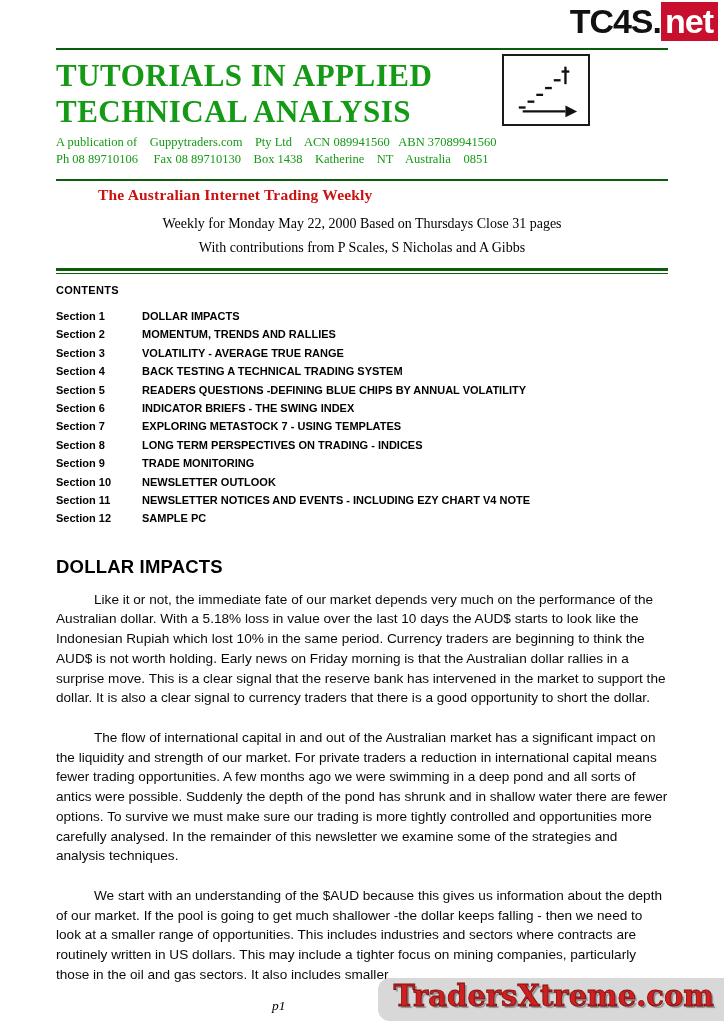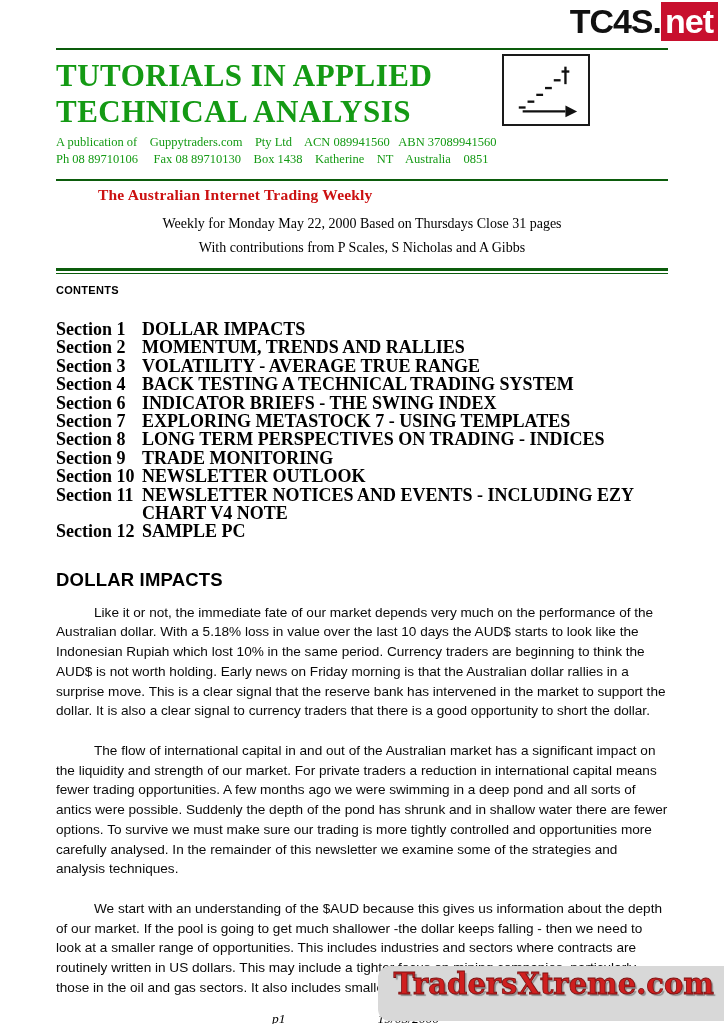--- a/index.html
+++ b/index.html
@@ -28,21 +28,21 @@
     display:flex; align-items:center; justify-content:center;
   }
 
   .tagline { color:#cc1111; font-weight:bold; font-size:15.5px; margin:5px 0 0 42px; letter-spacing:0.2px; }
 
   .issue { text-align:center; font-size:14px; margin-top:12px; }
   .issue-line2 { margin-top:8px; }
 
   
   .contents-heading { font-family:"Liberation Sans", sans-serif; font-weight:bold; font-size:11px; margin-top:10px; letter-spacing:0.3px; }
-  .toc { margin-top:24px; font-family:Liberation Serif, serif; font-weight:bold; font-size:18px; }
+  .toc { margin-top:11px; font-family:Liberation Sans, sans-serif; font-weight:bold; font-size:11px; }
   .toc-row { display:flex; line-height:18.4px; }
   .toc-sec { width:86px; flex:none; }
 
   
   .article-heading { font-family:"Liberation Sans", sans-serif; font-weight:bold; font-size:18.5px; margin-top:28px; letter-spacing:0.2px; }
   .para { font-family:"Liberation Sans", sans-serif; font-size:13.6px; line-height:1.45; color:#0a0a0a; text-indent:38px; }
   .para-1 { margin-top:12px; }
   .para-2, .para-3 { margin-top:20px; }
 
   .footer { display:flex; font-style:italic; font-size:13.5px; margin-top:14px; }
@@ -59,21 +59,21 @@
   .wm-top .badge { background:#c8102e; color:#fff; padding:0 5px 1px 4px; }
   .wm-mid {
     position:absolute; top:486px; left:50%; transform:translateX(-50%);
     font-family:"DejaVu Serif", serif; font-weight:bold; font-size:46px; letter-spacing:1px;
     color:#c9202c; -webkit-text-stroke:1.2px #efefef;
     text-shadow:3px 4px 3px rgba(70,70,70,0.55);
     white-space:nowrap;
   }
   .wm-bottom {
     position:absolute; bottom:3px; right:0;
-    background:#d8d8d8; border-radius:12px 0 0 12px; padding:1px 10px 20px 16px;
+    background:#d8d8d8; border-radius:12px 0 0 12px; padding:1px 10px 8px 16px;
     font-family:"DejaVu Serif", serif; font-weight:bold; font-size:29px;
     color:#cf1f1f; -webkit-text-stroke:0.8px #7a0f0f;
     text-shadow:2px 2px 1px #909090;
     white-space:nowrap;
   }
 </style>
 </head>
 <body>
 
 <div class="page">
@@ -135,20 +135,24 @@
         </div>
       <div class="toc-row">
           <span class="toc-sec">Section 3</span>
           <span>VOLATILITY - AVERAGE TRUE RANGE</span>
         </div>
       <div class="toc-row">
           <span class="toc-sec">Section 4</span>
           <span>BACK TESTING A TECHNICAL TRADING SYSTEM</span>
         </div>
       <div class="toc-row">
+          <span class="toc-sec">Section 5</span>
+          <span>READERS QUESTIONS -DEFINING BLUE CHIPS BY ANNUAL VOLATILITY</span>
+        </div>
+      <div class="toc-row">
           <span class="toc-sec">Section 6</span>
           <span>INDICATOR BRIEFS - THE SWING INDEX</span>
         </div>
       <div class="toc-row">
           <span class="toc-sec">Section 7</span>
           <span>EXPLORING METASTOCK 7 - USING TEMPLATES</span>
         </div>
       <div class="toc-row">
           <span class="toc-sec">Section 8</span>
           <span>LONG TERM PERSPECTIVES ON TRADING - INDICES</span>

